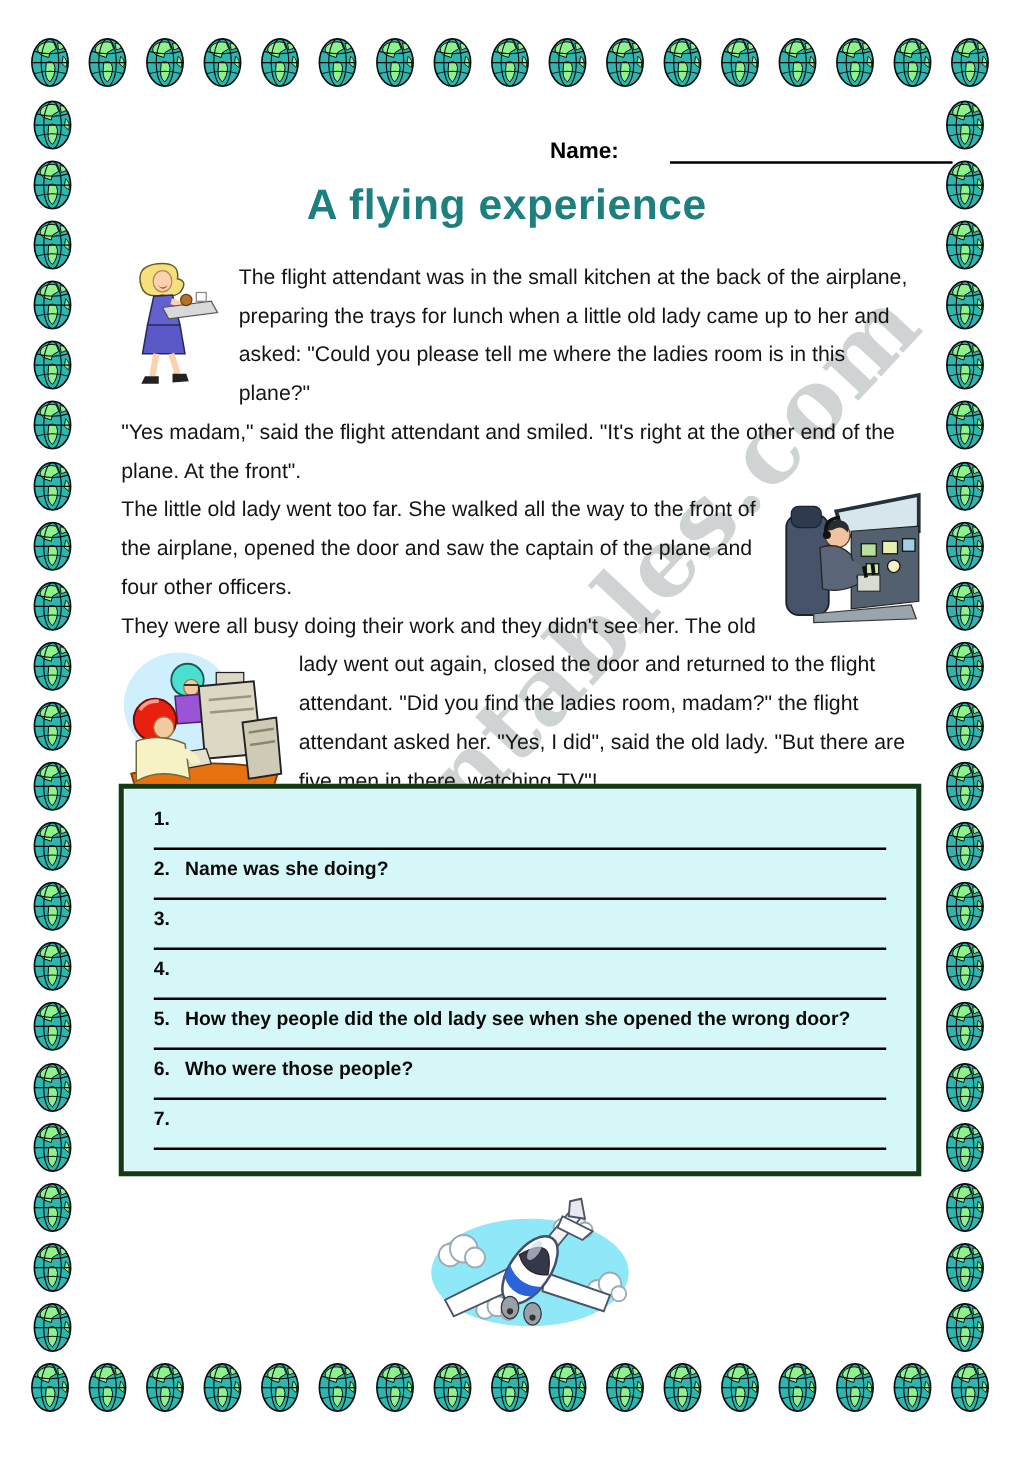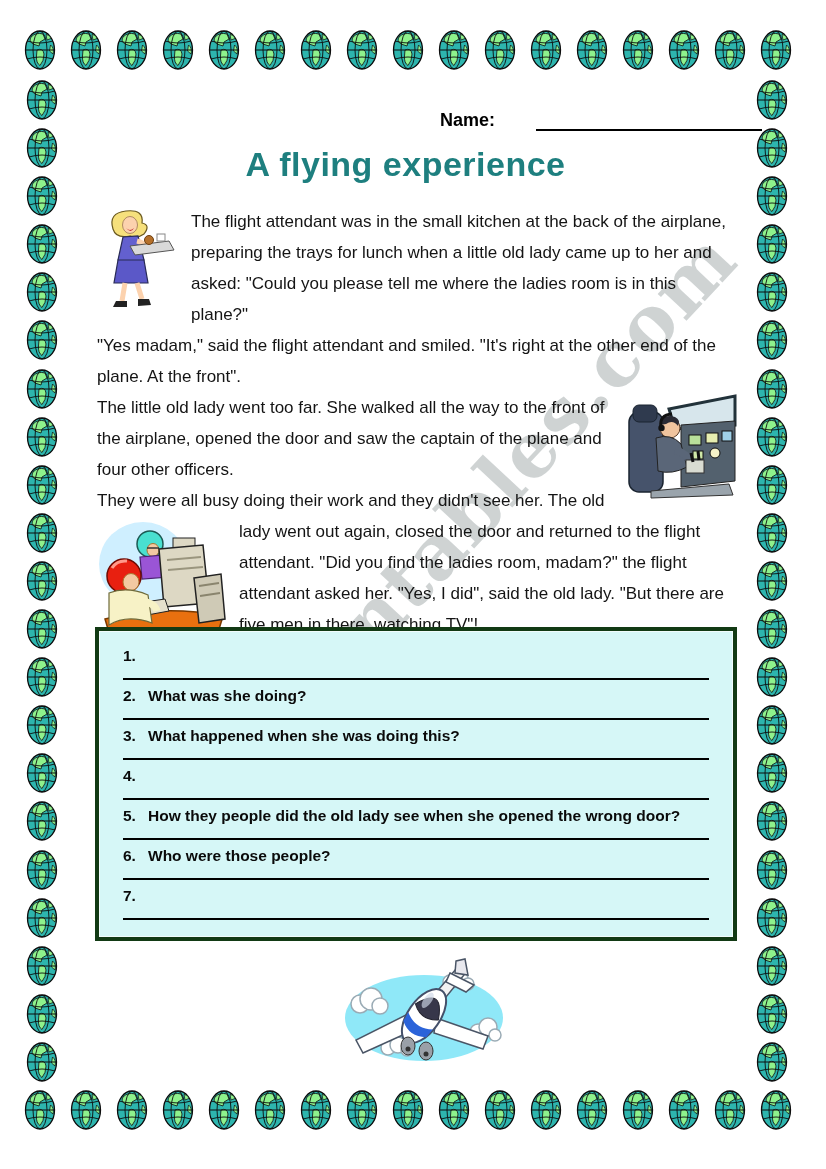--- a/index.html
+++ b/index.html
@@ -984,28 +984,27 @@
   <div class="qbox">
     <div class="q-item">
       <div class="q-row">
           <span class="q-num">1.</span>
         </div>
       <div class="q-underline"></div>
     </div>
     <div class="q-item">
       <div class="q-row">
           <span class="q-num">2.</span>
-          <span class="q-text">What was she doing?</span>
+          <span class="q-text">Name was she doing?</span>
         </div>
       <div class="q-underline"></div>
     </div>
     <div class="q-item">
       <div class="q-row">
           <span class="q-num">3.</span>
-          <span class="q-text">What happened when she was doing this?</span>
         </div>
       <div class="q-underline"></div>
     </div>
     <div class="q-item">
       <div class="q-row">
           <span class="q-num">4.</span>
         </div>
       <div class="q-underline"></div>
     </div>
     <div class="q-item">

